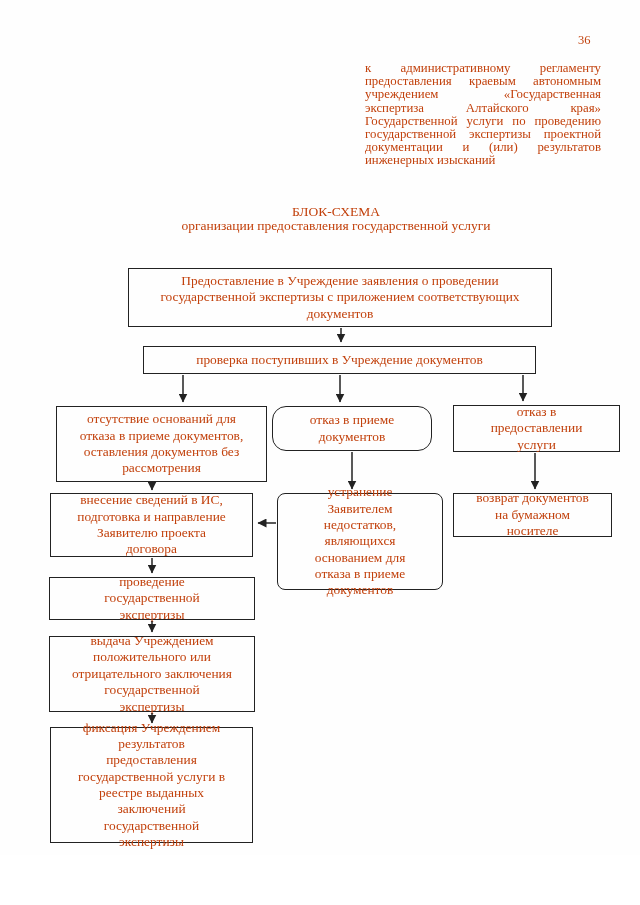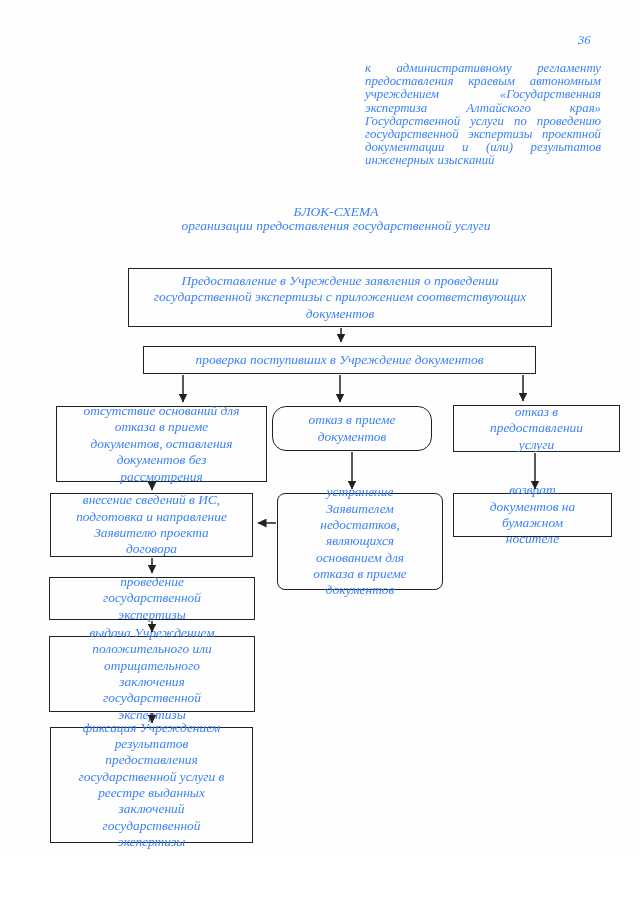--- a/index.html
+++ b/index.html
@@ -2,23 +2,22 @@
 <html lang="ru"><head>
 <meta charset="utf-8">
 <style>
   html, body { margin: 0; padding: 0; background: #ffffff; }
   .page {
     position: relative;
     width: 640px;
     height: 855px;
     background: #fefefe;
     font-family: "Liberation Serif", "DejaVu Serif", serif;
-    color: #3b82f6;
+    color: #c2410c;
     overflow: hidden;
-    font-style: italic;
   }
   .page-number {
     position: absolute;
     top: 33px;
     left: 578px;
     font-size: 12.5px;
   }
   .appendix {
     position: absolute;
     top: 62px;

